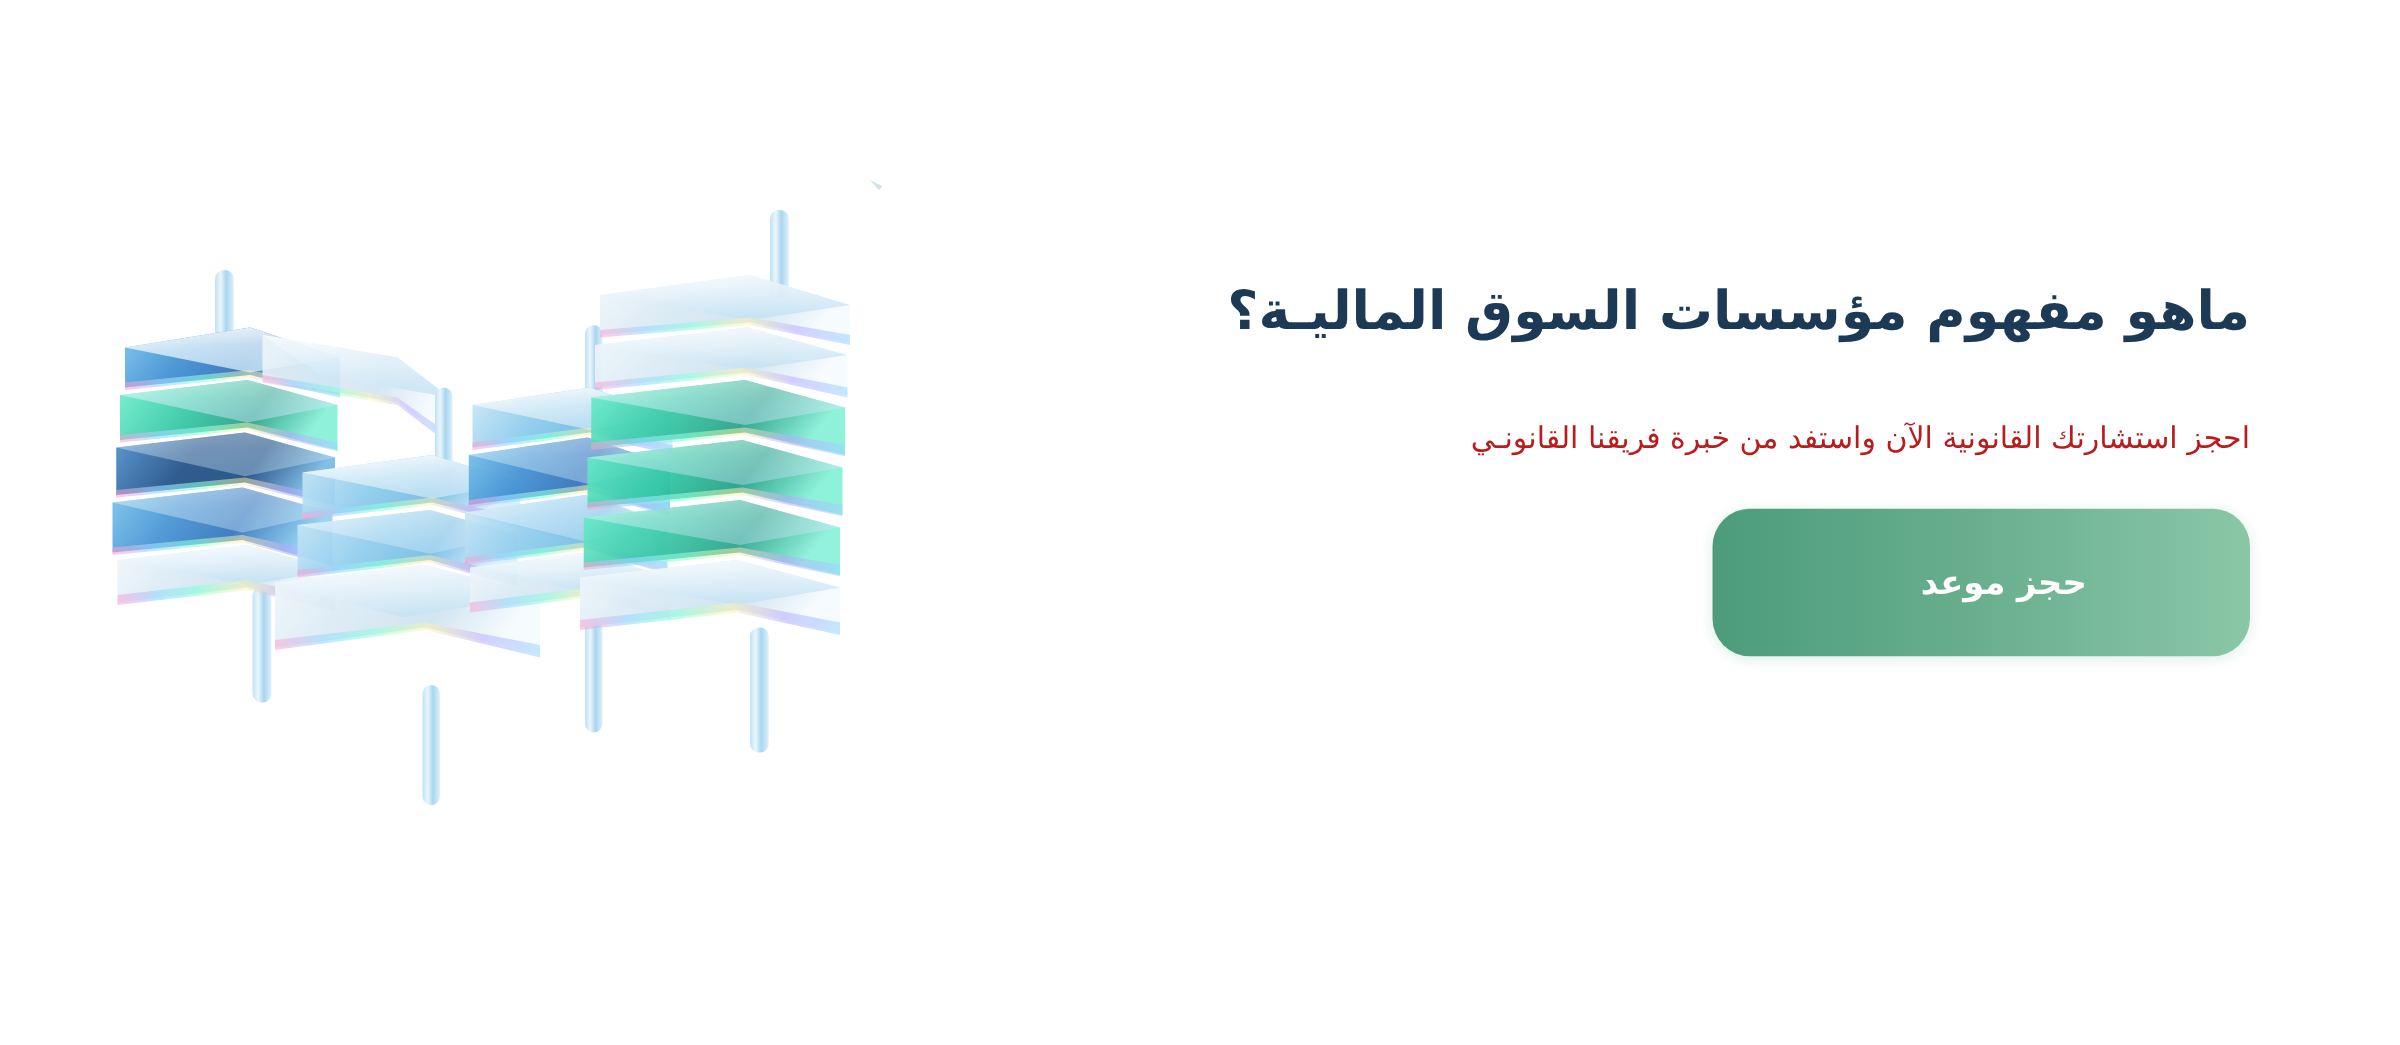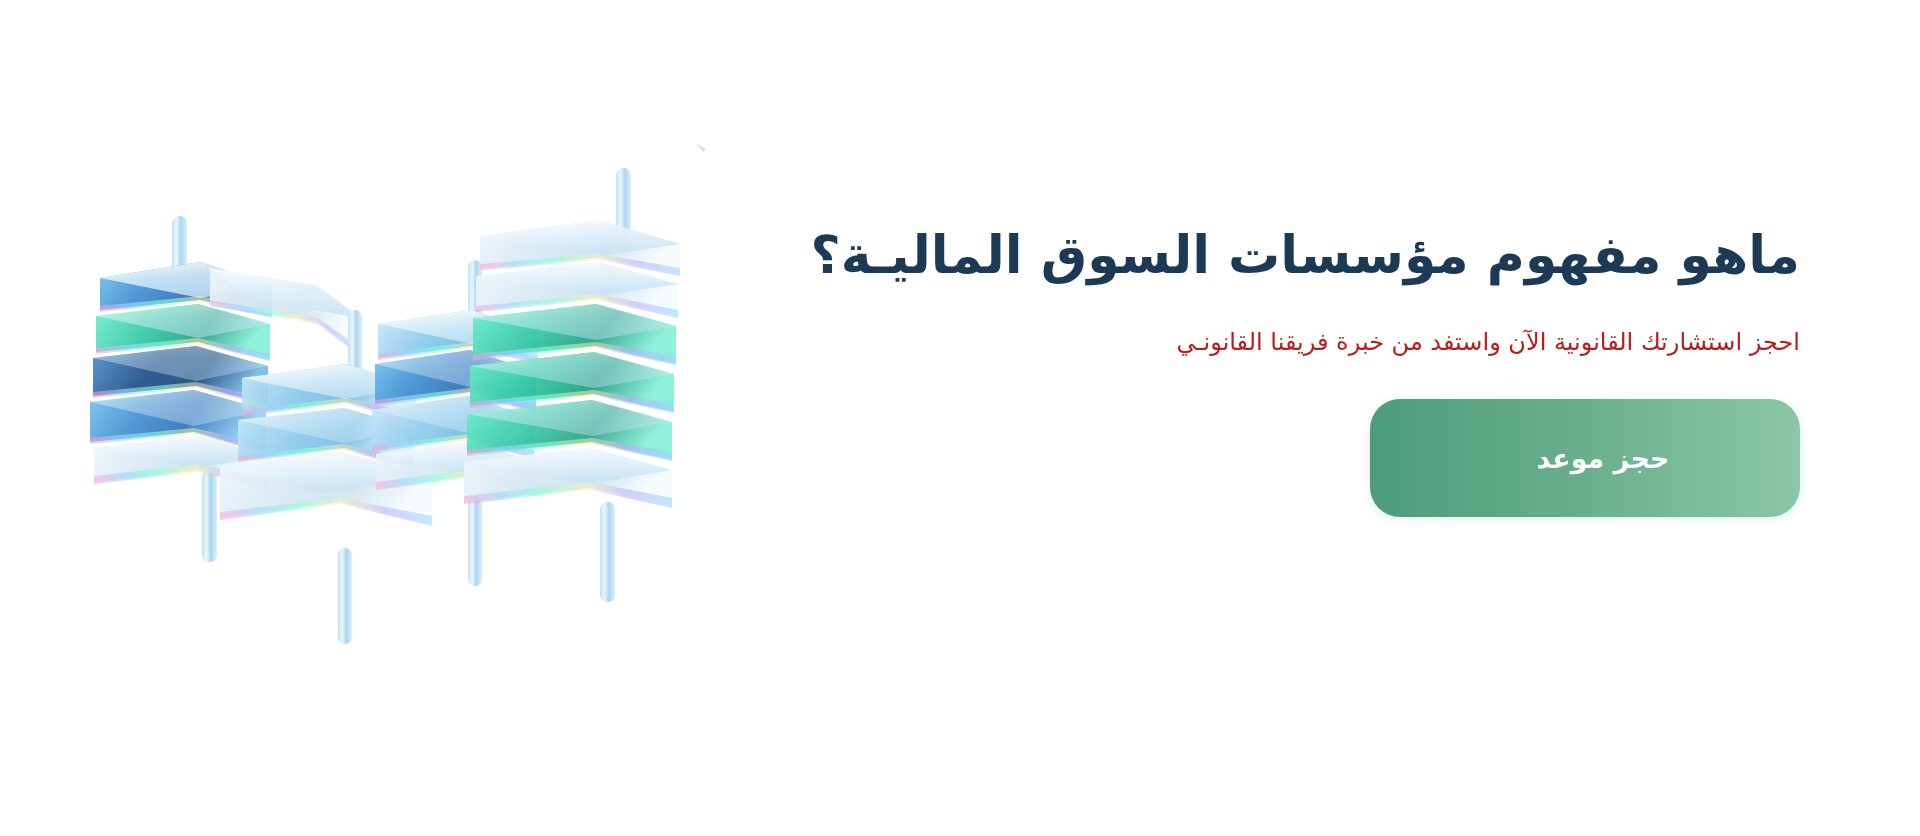--- a/index.html
+++ b/index.html
@@ -41,27 +41,27 @@
     position:absolute;
     right:120px;
     top:220px;
     width:940px;
     text-align:right;
     direction:rtl;
   }
 
   .hero-title {
     font-family:"DejaVu Sans", sans-serif;
-    font-size:52px;
+    font-size:43px;
     font-weight:bold;
     line-height:1.35;
     color:#1C3A56;
     letter-spacing:0px;
     white-space:nowrap;
-    margin:0 0 34px 0;
+    margin:0 0 54px 0;
   }
 
   .hero-subtitle {
     font-family:"DejaVu Sans", sans-serif;
     font-size:24px;
     font-weight:normal;
     line-height:1.55;
     color:#b91c1c;
     margin:0 0 38px 0;
   }

